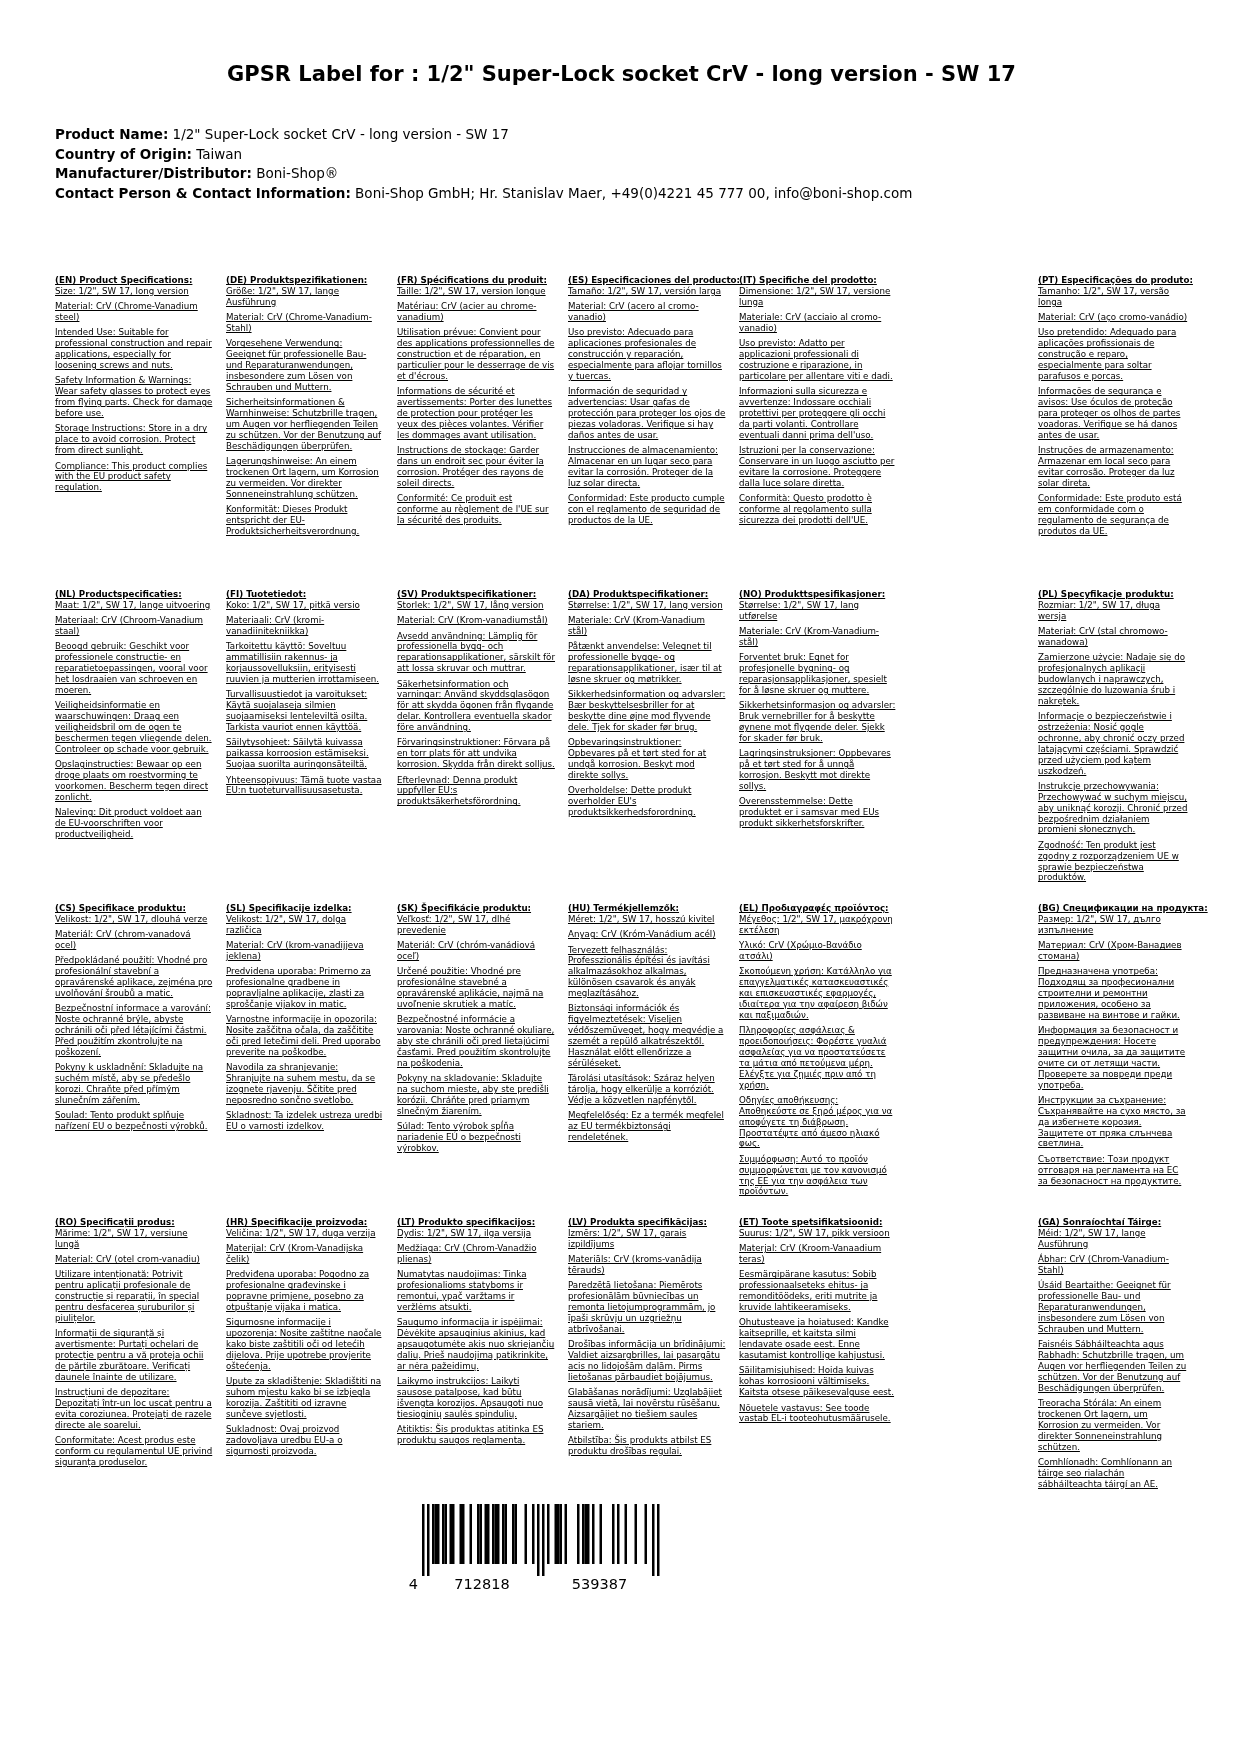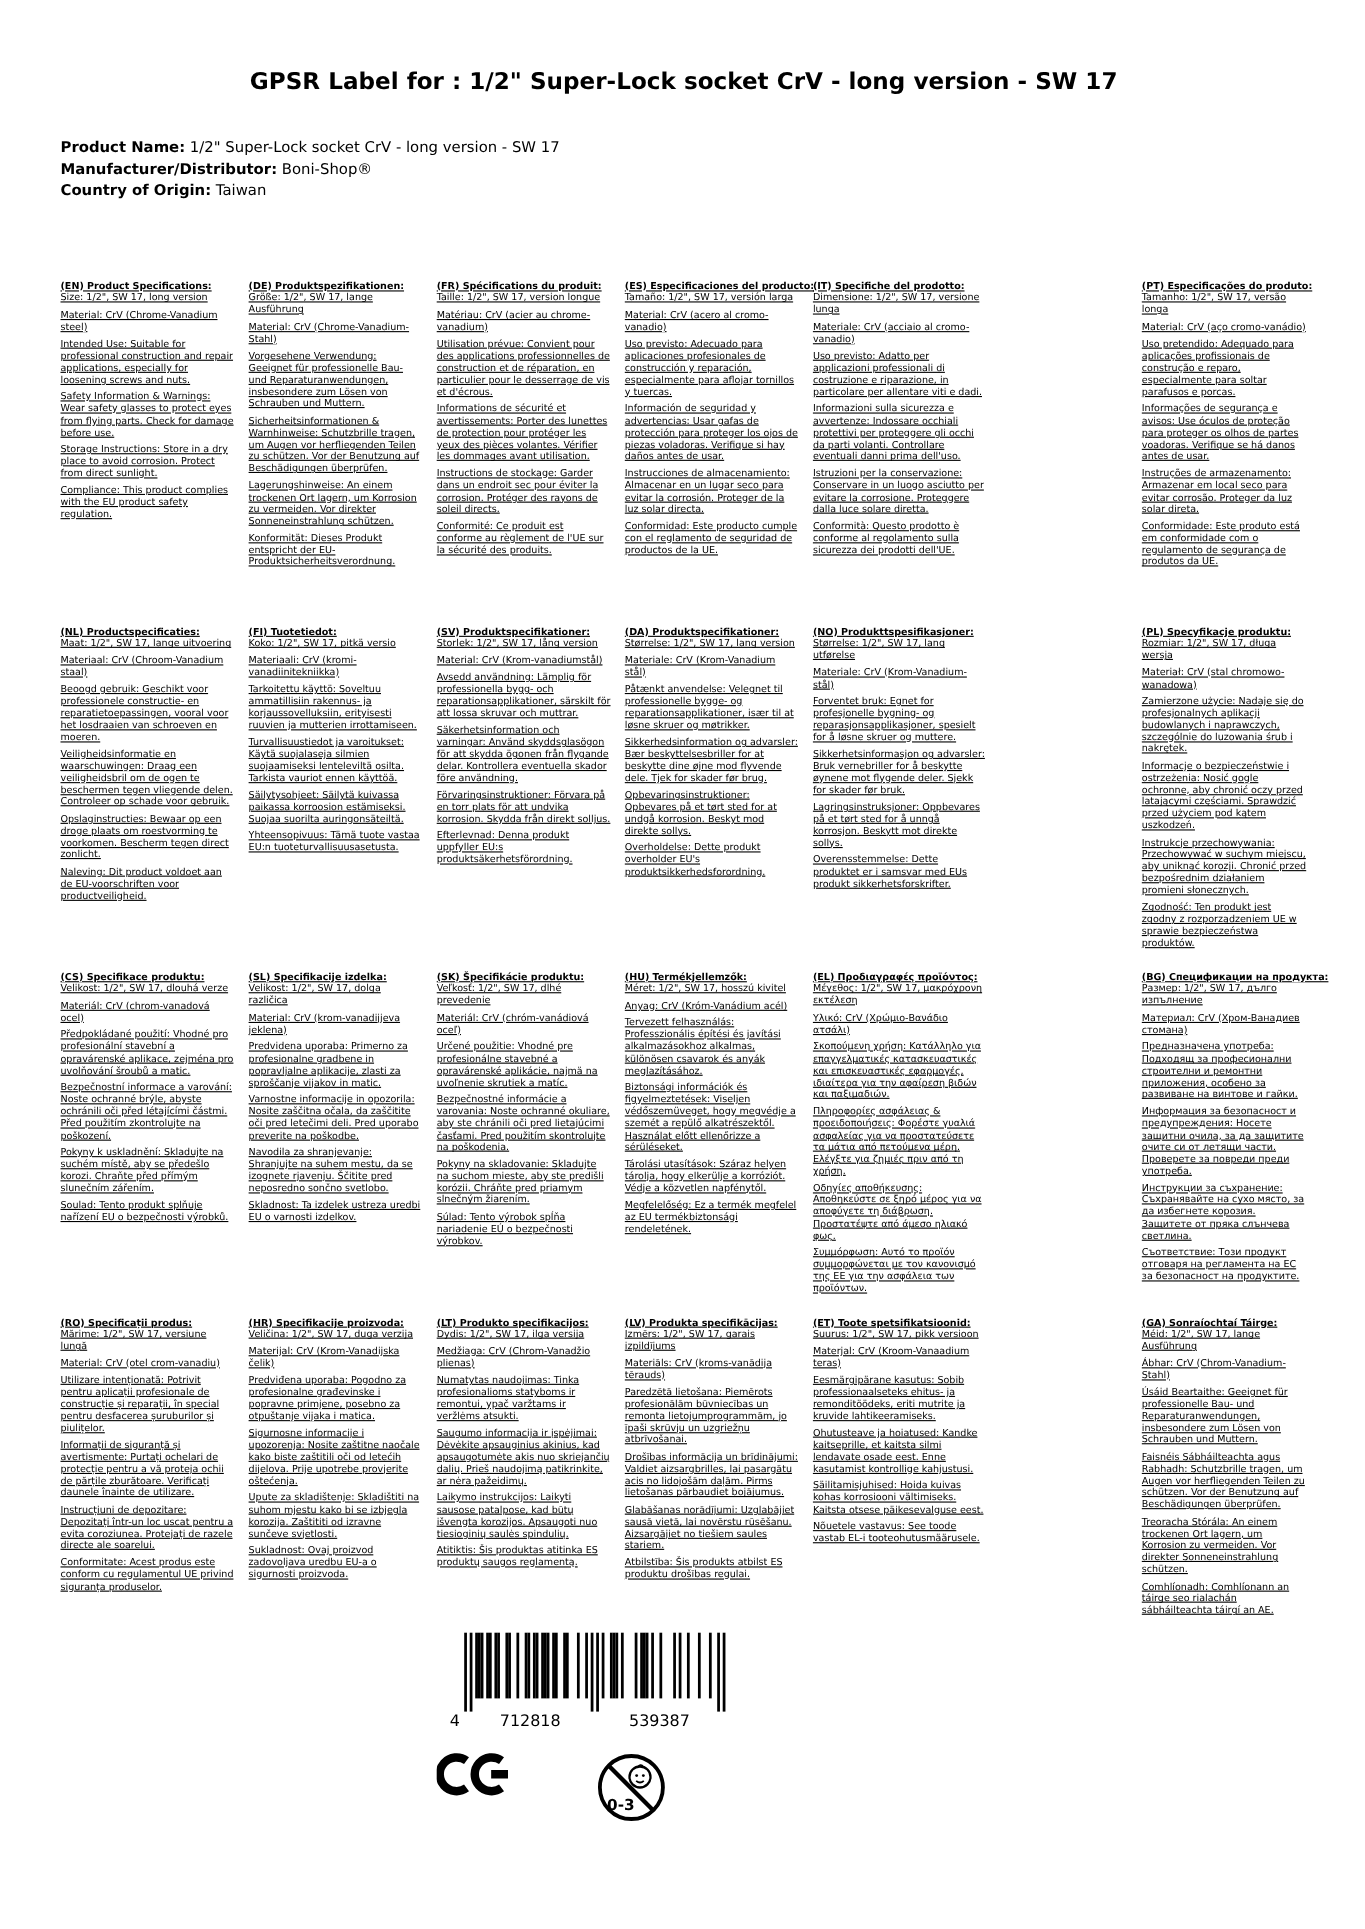--- a/index.html
+++ b/index.html
@@ -40,26 +40,30 @@
 <div class="page">
 
   <h1 class="doc-title">GPSR Label for : 1/2" Super-Lock socket CrV - long version - SW 17</h1>
 
   <div class="product-info">
     <div class="pi-row">
       <span class="pi-label">Product Name:</span>
       <span class="pi-value">1/2" Super-Lock socket CrV - long version - SW 17</span>
     </div>
     <div class="pi-row">
+      <span class="pi-label">Country of Origin:</span>
+      <span class="pi-value">Taiwan</span>
+    </div>
+    <div class="pi-row">
       <span class="pi-label">Manufacturer/Distributor:</span>
       <span class="pi-value">Boni-Shop®</span>
     </div>
     <div class="pi-row">
-      <span class="pi-label">Country of Origin:</span>
-      <span class="pi-value">Taiwan</span>
+      <span class="pi-label">Contact Person &amp; Contact Information:</span>
+      <span class="pi-value">Boni-Shop GmbH; Hr. Stanislav Maer, +49(0)4221 45 777 00, info@boni-shop.com</span>
     </div>
   </div>
 
   <div class="lang-grid" id="lang-grid">
       <div class="block">
         <div class="hd">(EN) Product Specifications:</div>
         <p class="first">Size: 1/2", SW 17, long version</p>
         <p>Material: CrV (Chrome-Vanadium steel)</p>
         <p>Intended Use: Suitable for professional construction and repair applications, especially for loosening screws and nuts.</p>
         <p>Safety Information &amp; Warnings: Wear safety glasses to protect eyes from flying parts. Check for damage before use.</p>
@@ -319,36 +323,15 @@
           <rect x="210" y="0" width="2.5" height="60" fill="#000"></rect>
           <rect x="217.5" y="0" width="2.5" height="60" fill="#000"></rect>
           <rect x="227.5" y="0" width="2.5" height="60" fill="#000"></rect>
           <rect x="237.5" y="0" width="2.5" height="60" fill="#000"></rect>
           <rect x="245" y="0" width="2.5" height="72" fill="#000"></rect>
           <rect x="250" y="0" width="2.5" height="72" fill="#000"></rect>
           <text x="11" y="85" text-anchor="end" font-family="DejaVu Sans, sans-serif" font-size="14.5" fill="#000">4</text>
           <text x="75" y="85" text-anchor="middle" font-family="DejaVu Sans, sans-serif" font-size="14.5" fill="#000">712818</text>
           <text x="192.5" y="85" text-anchor="middle" font-family="DejaVu Sans, sans-serif" font-size="14.5" fill="#000">539387</text>
         </svg></div>
-    <div class="symbols-row">
-      <span class="ce-icon">
-        <svg width="66" height="42" viewBox="0 0 112 64">
-          <path d="M46,11 A26,26 0 1 0 46,53" fill="none" stroke="#000" stroke-width="13"></path>
-          <path d="M100,11 A26,26 0 1 0 100,53" fill="none" stroke="#000" stroke-width="13"></path>
-          <path d="M84,32 H110" fill="none" stroke="#000" stroke-width="13"></path>
-        </svg>
-      </span>
-      <span class="age-icon">
-        <svg width="66" height="66" viewBox="0 0 76 76">
-          <circle cx="38" cy="38" r="33" fill="none" stroke="#000" stroke-width="4"></circle>
-          <circle cx="47" cy="27" r="11" fill="none" stroke="#000" stroke-width="2.4"></circle>
-          <circle cx="43.5" cy="25.5" r="1.5" fill="#000"></circle>
-          <circle cx="50.5" cy="25.5" r="1.5" fill="#000"></circle>
-          <path d="M43,31 Q47,34.5 51,31" fill="none" stroke="#000" stroke-width="1.8"></path>
-          <path d="M45,16.5 Q47,13 50,15.5" fill="none" stroke="#000" stroke-width="1.8"></path>
-          <line x1="14" y1="15" x2="61" y2="62" stroke="#000" stroke-width="4.5"></line>
-          <text x="27" y="62" text-anchor="middle" font-family="DejaVu Sans, sans-serif" font-size="16" font-weight="bold" fill="#000">0-3</text>
-        </svg>
-      </span>
-    </div>
   </div>
 
 </div>
 
 </body></html>

